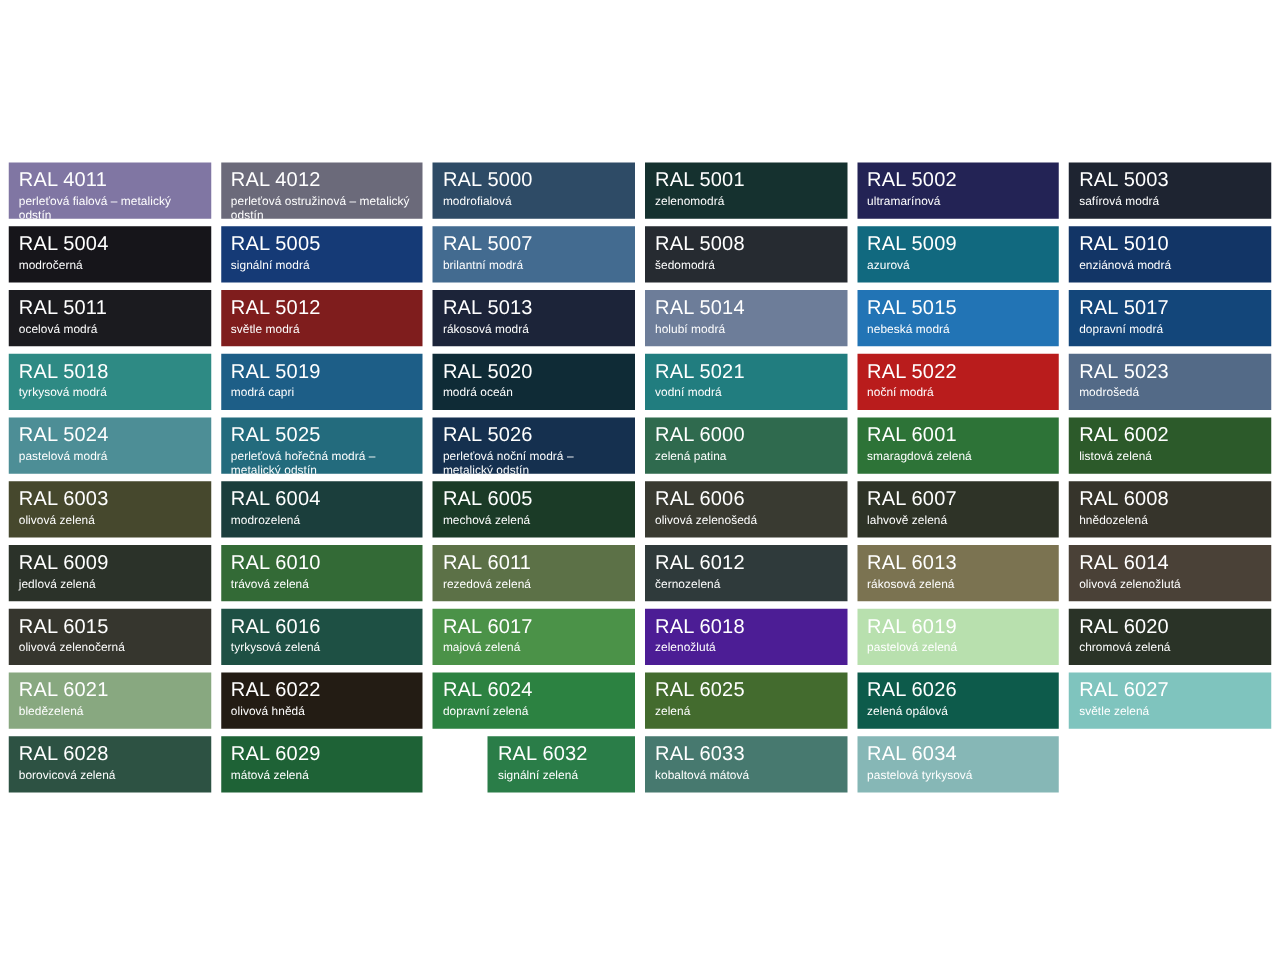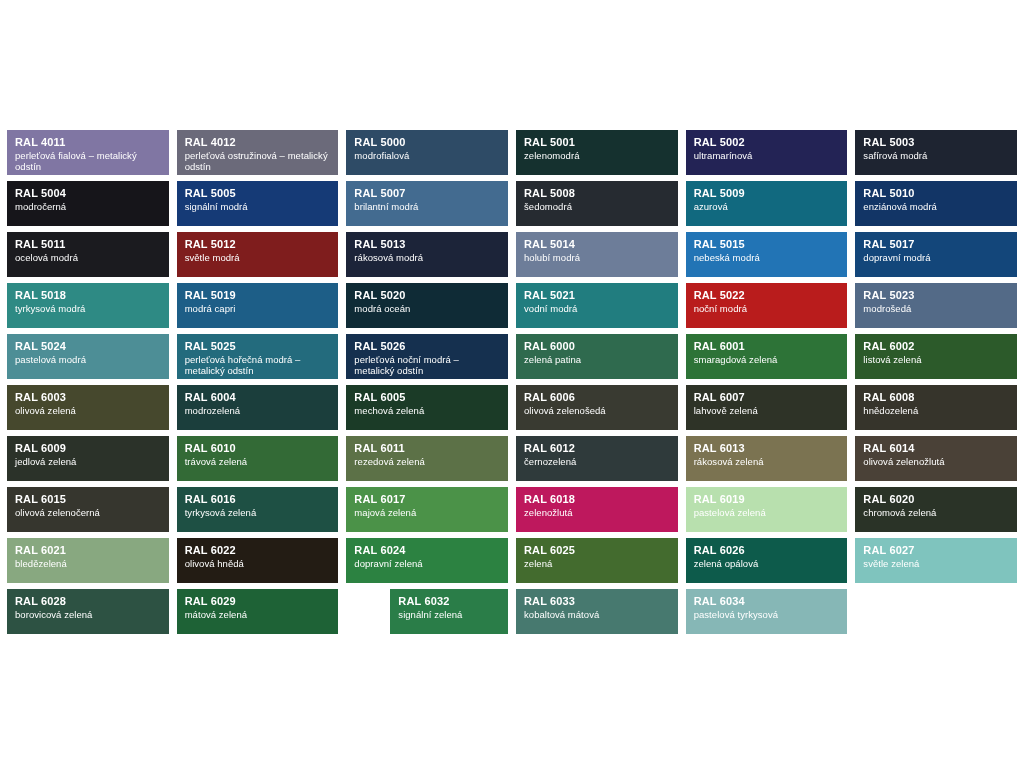--- a/index.html
+++ b/index.html
@@ -28,22 +28,22 @@
   }
   .swatch {
     height: 45px;
     padding: 6px 8px 4px 8px;
     overflow: hidden;
     position: relative;
     line-height: 1.18;
   }
   .swatch-code {
     display: block;
-    font-size: 11px;
-    font-weight: bold;
+    font-size: 16px;
+    font-weight: normal;
     letter-spacing: 0.15px;
     white-space: nowrap;
   }
   .swatch-name {
     display: block;
     font-size: 9.5px;
     font-weight: normal;
     letter-spacing: 0.05px;
     margin-top: 1px;
   }
@@ -227,21 +227,21 @@
         <span class="swatch-name">olivová zelenočerná</span>
       </div>
       <div class="swatch light-text" style="background: rgb(30, 80, 68);">
         <span class="swatch-code">RAL 6016</span>
         <span class="swatch-name">tyrkysová zelená</span>
       </div>
       <div class="swatch light-text" style="background: rgb(75, 146, 72);">
         <span class="swatch-code">RAL 6017</span>
         <span class="swatch-name">majová zelená</span>
       </div>
-      <div class="swatch light-text" style="background: #be185d;">
+      <div class="swatch light-text" style="background: #4c1d95;">
         <span class="swatch-code">RAL 6018</span>
         <span class="swatch-name">zelenožlutá</span>
       </div>
       <div class="swatch light-text" style="background: rgb(184, 224, 174);">
         <span class="swatch-code">RAL 6019</span>
         <span class="swatch-name">pastelová zelená</span>
       </div>
       <div class="swatch light-text" style="background: rgb(42, 51, 39);">
         <span class="swatch-code">RAL 6020</span>
         <span class="swatch-name">chromová zelená</span>

